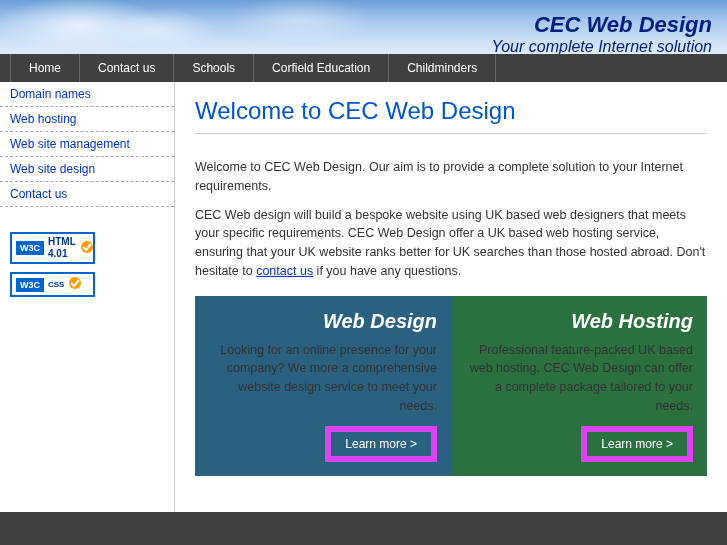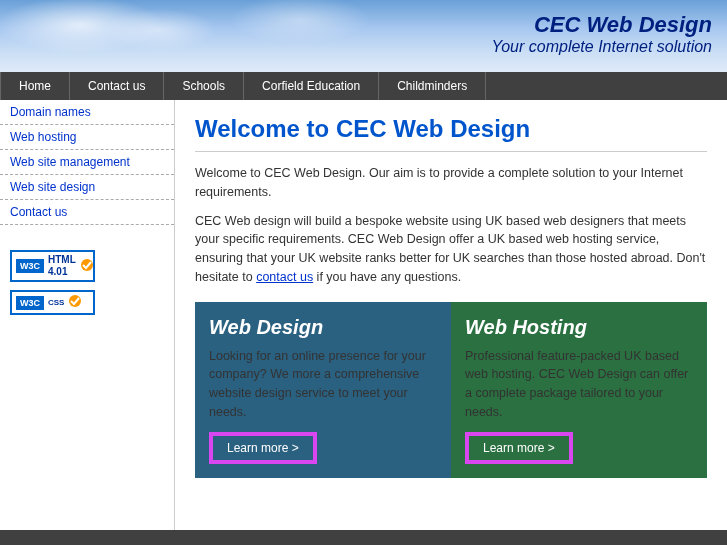--- a/index.html
+++ b/index.html
@@ -1,20 +1,20 @@
 <!DOCTYPE html>
 <html><head>
   <meta charset="utf-8">
   <style>
     * { margin: 0; padding: 0; box-sizing: border-box; }
     body { font-family: Arial, sans-serif; font-size: 13px; background: #dde; width: 727px; }
 
     
     #header {
-      height: 72px;
+      height: 54px;
       background: linear-gradient(180deg, #6aa0d8 0%, #a8c8f0 40%, #c8ddf5 70%, #e0eaf8 100%);
       position: relative;
       overflow: hidden;
     }
     #header .clouds {
       position: absolute;
       top: 0; left: 0; right: 0; bottom: 0;
       background: 
         radial-gradient(ellipse 120px 40px at 80px 25px, rgba(255,255,255,0.7) 0%, transparent 70%),
         radial-gradient(ellipse 80px 30px at 160px 30px, rgba(255,255,255,0.5) 0%, transparent 70%),
@@ -38,20 +38,21 @@
       color: #002080;
       font-weight: normal;
     }
 
     
     #nav {
       background: #404040;
       display: flex;
       height: 28px;
       align-items: center;
+      padding-left: 10px;
     }
     #nav a {
       color: #ffffff;
       text-decoration: none;
       font-size: 12px;
       padding: 0 18px;
       height: 100%;
       display: flex;
       align-items: center;
       border-right: 1px solid #666;
@@ -96,39 +97,40 @@
 
     
     #content {
       flex: 1;
       padding: 15px 20px;
       background: #fff;
     }
     #content h1 {
       font-size: 24px;
       color: #0055cc;
-      font-weight: bold;
-      margin-bottom: 12px;
+      font-weight: normal;
+      margin-bottom: 24px;
       border-bottom: 1px solid #ccc;
       padding-bottom: 8px;
     }
     #content p {
       color: #333;
       font-size: 12.5px;
       line-height: 1.5;
       margin-bottom: 10px;
     }
     #content p a {
       color: #0033cc;
     }
 
     
     .cards {
       display: flex;
       margin-top: 15px;
+      text-align: right;
     }
     .card {
       flex: 1;
       padding: 14px;
       color: #fff;
     }
     .card-design { background: #2a6080; }
     .card-hosting { background: #2a7040; }
     .card h2 {
       font-size: 20px;
@@ -139,21 +141,21 @@
     .card-design h2 { color: #fff; }
     .card-hosting h2 { color: #fff; }
     .card p {
       font-size: 11.5px;
       color: #ddd;
       line-height: 1.5;
       margin-bottom: 12px;
     }
     .card-btn {
       display: inline-block;
-      border: 4px solid #d946ef;
+      border: 6px solid #d946ef;
       padding: 5px 14px;
       color: #fff;
       font-size: 12px;
       cursor: pointer;
       background: transparent;
       text-decoration: none;
     }
 
     
     #footer {

